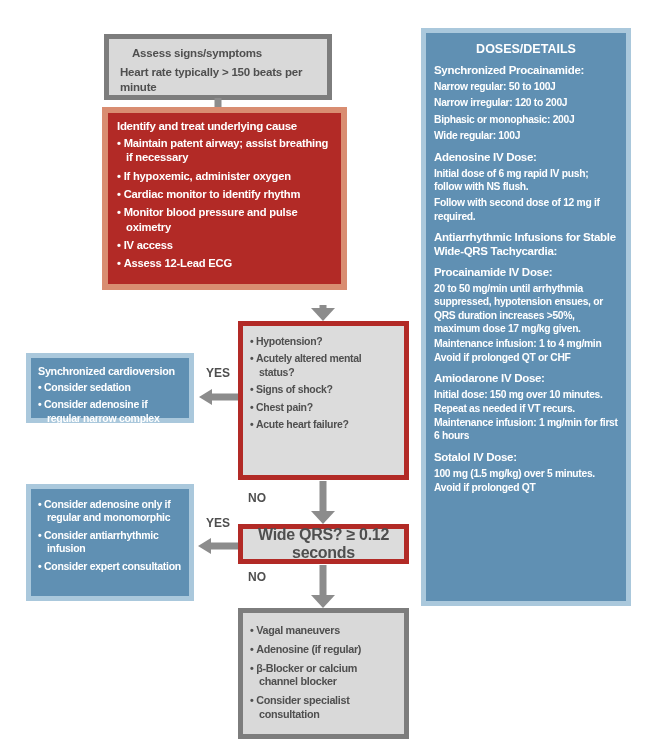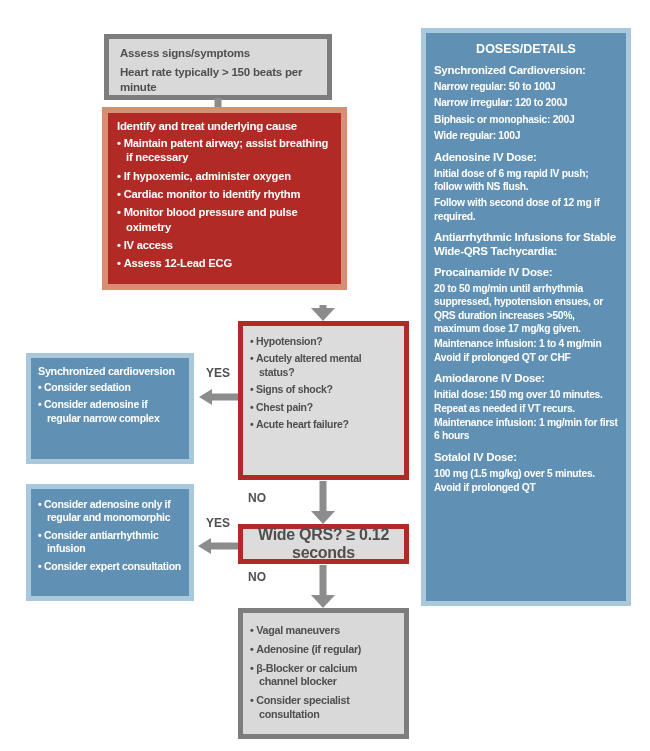--- a/index.html
+++ b/index.html
@@ -16,21 +16,21 @@
   .canvas{position:relative; width:650px; height:751px; background:#fff; overflow:hidden;}
 
   .box{position:absolute;}
 
   
   .gray-box{
     background:var(--grayfill); border:5px solid var(--grayborder);
     color:var(--darktext);
   }
   #assess-box{left:104px; top:34px; width:228px; height:66px; padding:7px 11px; font-size:11.5px; line-height:1.3;}
-  #assess-box .box-title{margin-bottom:4px;}
+  #assess-box .box-title{margin-bottom:4px;margin-left:12px;}
 
   
   .red-solid-box{
     background:var(--red); border:6px solid var(--salmon); color:#fff;
   }
   #identify-box{left:102px; top:107px; width:245px; height:183px; padding:5px 9px;}
   #identify-box .box-title{font-size:11.5px; letter-spacing:-0.3px; margin:2px 0 3px;}
   #identify-box ul{font-size:11.2px;}
 
   
@@ -43,21 +43,21 @@
     left:238px; top:524px; width:171px; height:40px;
     display:flex; align-items:center; justify-content:center;
     font-size:16px; letter-spacing:-0.3px; text-align:center;
   }
 
   
   .blue-box{
     background:var(--blue); border:5px solid var(--lightblue); color:#fff;
     padding:5px 7px; font-size:10.5px; letter-spacing:-0.3px;
   }
-  #sync-box{left:26px; top:353px; width:168px; height:111px;}
+  #sync-box{left:26px; top:353px; width:168px; height:70px;}
   #sync-box .box-title{margin:2px 0 1px; font-size:10.8px;}
   #adenosine-box{left:26px; top:484px; width:168px; height:117px;}
 
   #vagal-box{left:238px; top:608px; width:171px; height:131px; padding:6px 7px; font-size:10.8px; letter-spacing:-0.3px;}
 
   
   ul.bullets{list-style:none; line-height:1.28;}
   ul.bullets li{padding-left:9px; text-indent:-9px; margin:4px 0;}
   ul.bullets li::before{content:"\2022\00a0";}
   #persistent-box ul.bullets li{margin:4px 0;}
@@ -193,21 +193,21 @@
         <li>Vagal maneuvers</li>
         <li>Adenosine (if regular)</li>
         <li>β-Blocker or calcium channel blocker</li>
         <li>Consider specialist consultation</li>
       </ul>
   </div>
 
   <div class="box" id="doses-panel">
     <div class="panel-title">DOSES/DETAILS</div>
     <div class="panel-lines">
-        <div class="dose-line header">Synchronized Cardioversion:</div>
+        <div class="dose-line header">Synchronized Procainamide:</div>
         <div class="dose-line body">Narrow regular: 50 to 100J</div>
         <div class="dose-line body">Narrow irregular: 120 to 200J</div>
         <div class="dose-line body">Biphasic or monophasic: 200J</div>
         <div class="dose-line body">Wide regular: 100J</div>
         <div class="dose-line header">Adenosine IV Dose:</div>
         <div class="dose-line body">Initial dose of 6 mg rapid IV push; follow with NS flush.</div>
         <div class="dose-line body">Follow with second dose of 12 mg if required.</div>
         <div class="dose-line header">Antiarrhythmic Infusions for Stable Wide-QRS Tachycardia:</div>
         <div class="dose-line header">Procainamide IV Dose:</div>
         <div class="dose-line body">20 to 50 mg/min until arrhythmia suppressed, hypotension ensues, or QRS duration increases &gt;50%, maximum dose 17 mg/kg given.</div>

